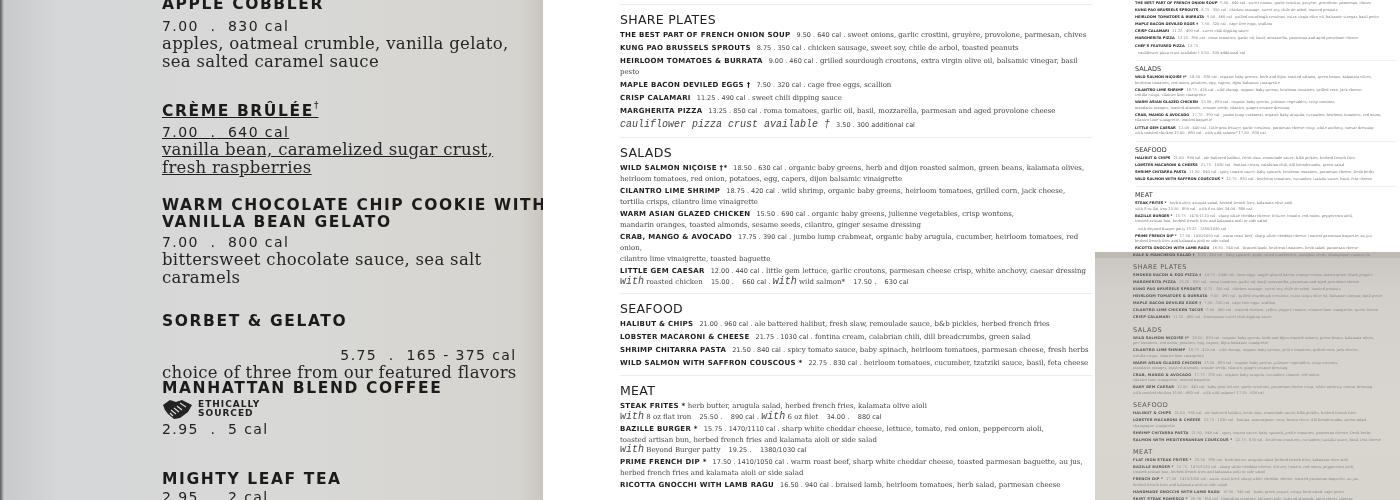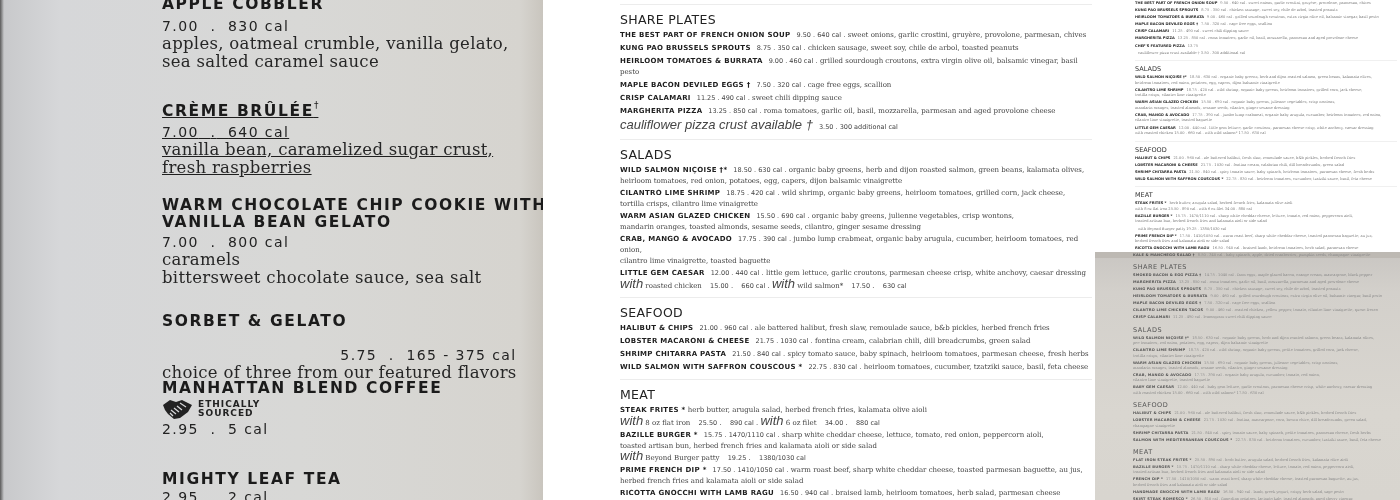--- a/index.html
+++ b/index.html
@@ -38,21 +38,21 @@
   .mid-inner { position: absolute; left: 77px; top: 0; width: 472px; }
   .mid-section { position: relative; border-top: 1px solid #ececec; padding-top: 7px; margin-bottom: 0; }
   .mid-section .sec-title {
     font-family: "DejaVu Sans", sans-serif; font-size: 12.5px; color:#222; letter-spacing: 0.3px;
     line-height: 15px; margin-bottom: 3px; font-weight: normal;
   }
   .mid-item { font-size: 7px; line-height: 11px; color:#444; margin-bottom: 2px; }
   .mid-item .iname { font-family:"DejaVu Sans", sans-serif; font-weight:bold; font-size:7px; letter-spacing:0.3px; color:#1e1e1e; }
   .mid-item .iprice { font-family:"DejaVu Sans", sans-serif; font-size:6.5px; color:#444; margin-left:6px; }
   .mid-item .idesc { font-family:"DejaVu Serif", serif; font-size:7px; color:#444; }
-  .mid-item .ital { font-family:Liberation Sans, sans-serif; font-style: italic; font-size:13px; color:#444; }
+  .mid-item .ital { font-family:Liberation Mono, monospace; font-style: italic; font-size:10px; color:#444; }
   .mid-item .line2 { display:block; font-family:"DejaVu Serif", serif; font-size:7px; color:#444; line-height: 10px; }
 
   
   .rt-panel {
     position: absolute; left: 1095px; top: 0; width: 305px; height: 252px; background:#ffffff; overflow:hidden;
   }
   .rt-inner { position:absolute; left: 40px; top: 0; width: 262px; }
   .rt-section { border-top: 1px solid #f0f0f0; padding-top: 4px; }
   .rt-section .sec-title { font-family:"DejaVu Sans", sans-serif; font-size: 6.5px; color:#333; line-height: 9px; margin-bottom: 1px; }
   .rt-item { font-size: 3.6px; line-height: 5.5px; color:#666; margin-bottom: 1.6px; white-space: nowrap; }
@@ -91,22 +91,22 @@
     <div class="name"><span>CRÈME BRÛLÉE</span><sup>†</sup></div>
     <div class="price" style="margin-top:3px;"><span>7.00</span> &nbsp;<span>.</span>&nbsp; <span>640 cal</span></div>
     <div class="desc">vanilla bean, caramelized sugar crust,</div>
     <div class="desc">fresh raspberries</div>
   </div>
 
   <div class="dessert" style="top:197px;">
     <div class="name">WARM CHOCOLATE CHIP COOKIE WITH</div>
     <div class="name">VANILLA BEAN GELATO</div>
     <div class="price" style="margin-top:2px;"><span>7.00</span> &nbsp;<span>.</span>&nbsp; <span>800 cal</span></div>
+    <div class="desc">bittersweet chocolate sauce, sea salt</div>
     <div class="desc">caramels</div>
-    <div class="desc">bittersweet chocolate sauce, sea salt</div>
   </div>
 
   <div class="dessert" style="top:313px;">
     <div class="name">SORBET &amp; GELATO</div>
     <div class="price" style="margin-top:16px;text-align:right;"><span>5.75</span> &nbsp;<span>.</span>&nbsp; <span>165 - 375 cal</span></div>
     <div class="desc">choice of three from our featured flavors</div>
   </div>
 
   <div class="dessert" style="top:380px;">
     <div class="name">MANHATTAN BLEND COFFEE</div>

